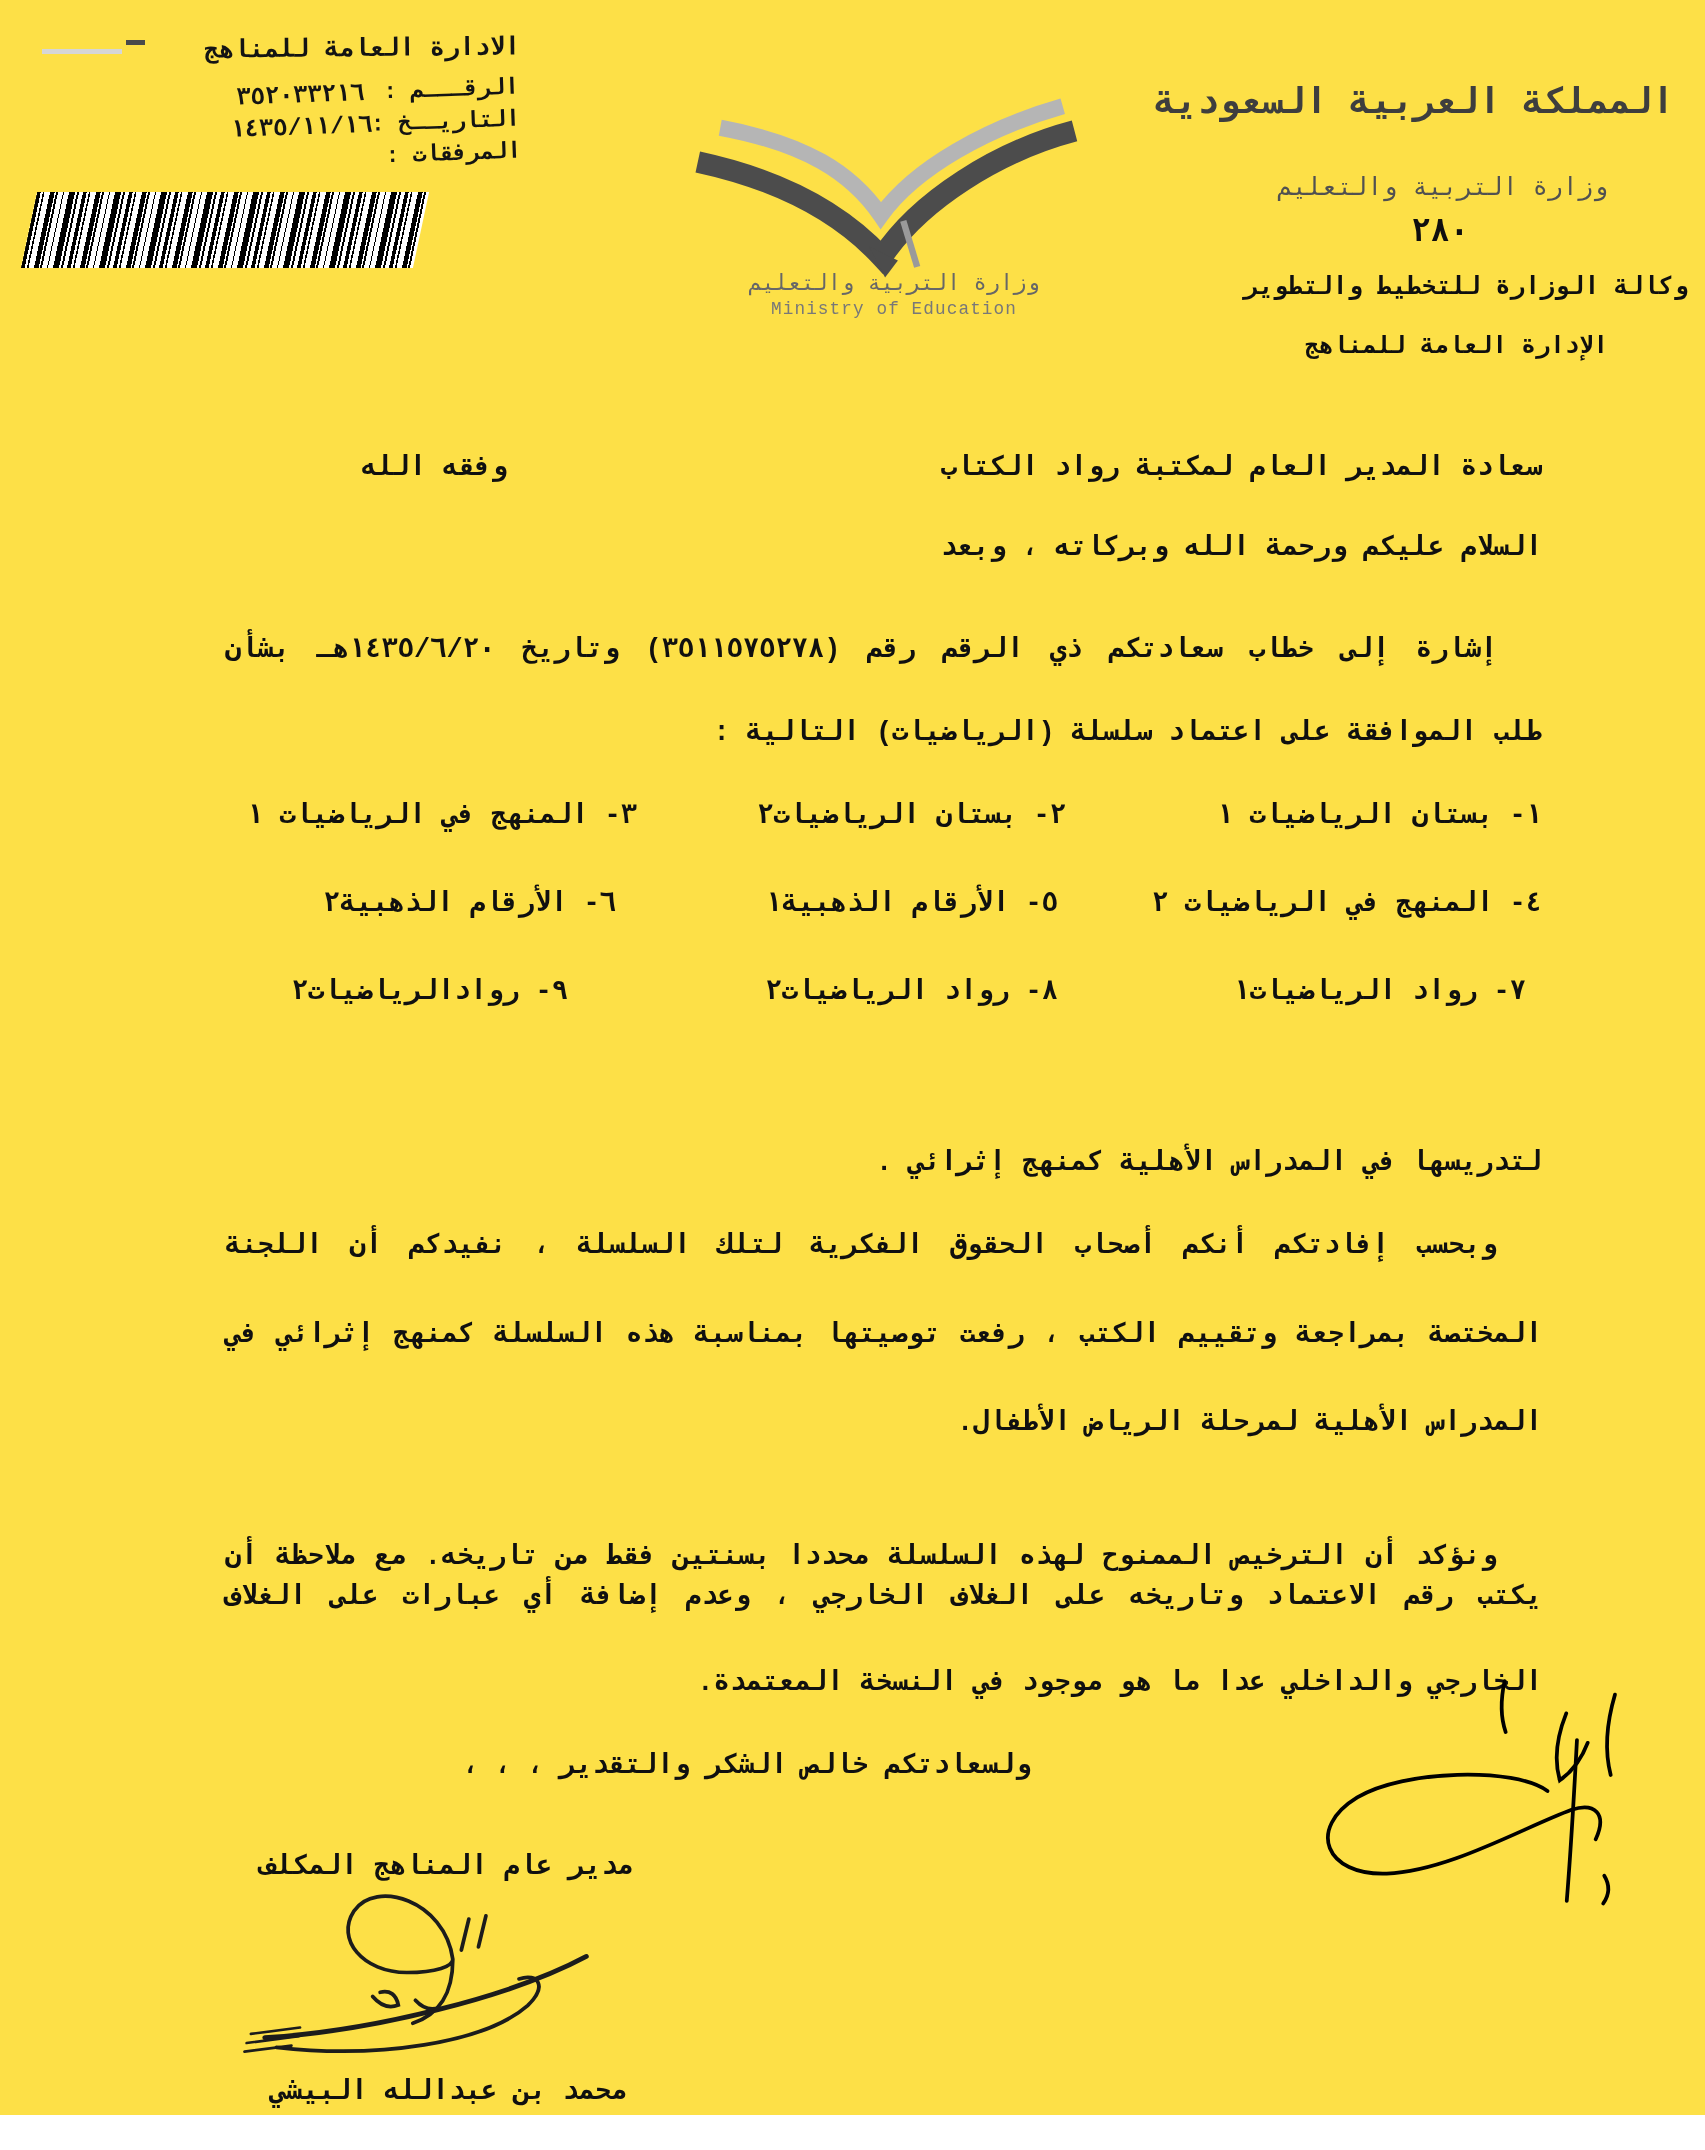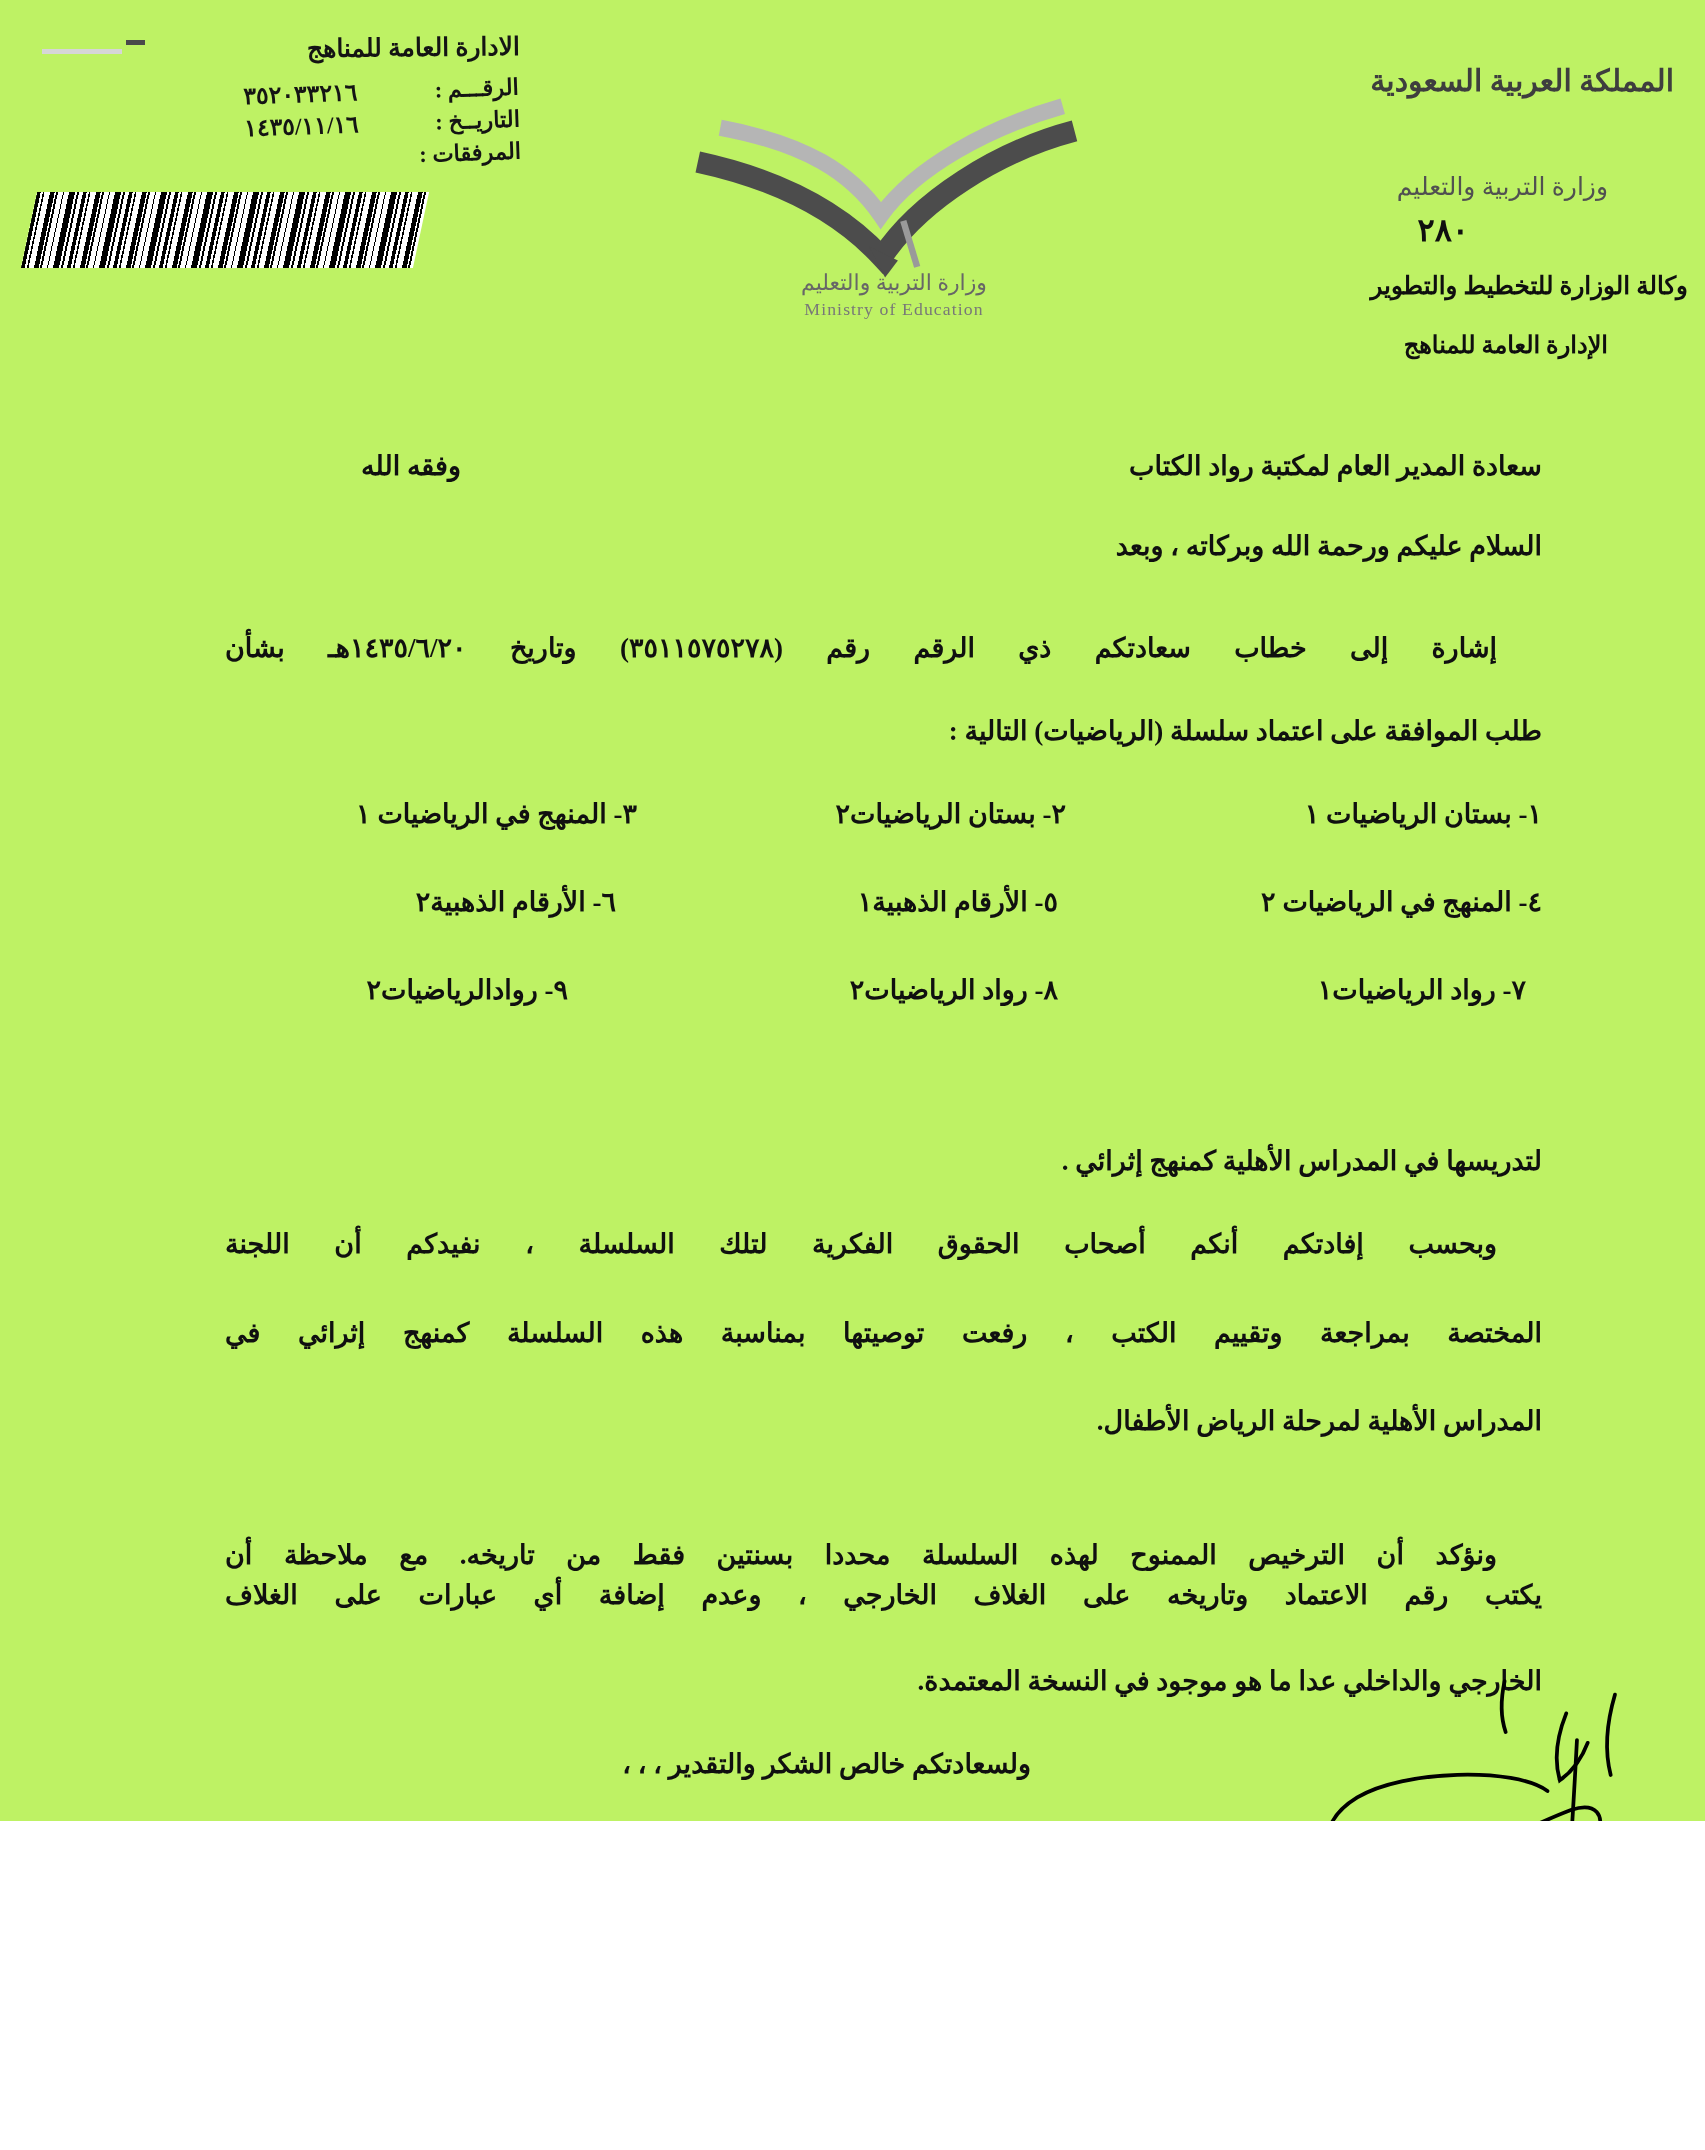--- a/index.html
+++ b/index.html
@@ -1,18 +1,18 @@
 <!DOCTYPE html>
 <html lang="ar" dir="rtl" style="font-size:8.6px"><head>
 <meta charset="utf-8">
 <style>
   html,body { margin:0; padding:0; background:#ffffff; }
   .page {
-    position:relative; width:1705px; height:1821px; background:#bef264;
-    font-family:Liberation Serif, serif; overflow:hidden; color:#111;
+    position:relative; width:1705px; height:2115px; background:#fde047;
+    font-family:Liberation Mono, monospace; overflow:hidden; color:#111;
   }
   
   .stamp { position:absolute; left:37px; top:29px; width:487px; height:161px; direction:rtl; color:#141414; font-weight:bold; }
   .stamp-title { position:absolute; right:4.3px; top:4.3px; font-size:25px; white-space:nowrap; transform:rotate(-0.6deg); }
   .stamp-fields { position:absolute; right:4.3px; top:47px; transform:rotate(-2deg); }
   .stamp-row { display:flex; direction:rtl; align-items:center; height:32px; font-size:22.5px; }
   .stamp-label { width:126px; white-space:nowrap; }
   .stamp-value { width:185px; text-align:center; font-size:23.6px; white-space:nowrap; }
   .mark-light { position:absolute; left:42px; top:49px; width:80px; height:4.8px; background:#d6d6d6; }
   .mark-dark  { position:absolute; left:126px; top:40px; width:19px; height:4.8px; background:#4a4a4a; }
@@ -21,21 +21,21 @@
     position:absolute; left:29px; top:192px; width:392px; height:76px;
     transform:skewX(-12deg);
     background:repeating-linear-gradient(90deg,
       #000 0 3.7px,  #fff 3.7px 5.9px, #000 5.9px 7.5px, #fff 7.5px 13px,
       #000 13px 17.7px, #fff 17.7px 19px, #000 19px 21px, #fff 21px 26px,
       #000 26px 27px, #fff 27px 32px, #000 32px 38px, #fff 38px 40px,
       #000 40px 42px, #fff 42px 46px);
   }
   
   .lh { position:absolute; direction:rtl; white-space:nowrap; }
-  .lh-kingdom { right:31px;  top:63px; font-size:30px; color:#3e3e3e; font-weight:bold; letter-spacing:0.5px; }
+  .lh-kingdom { right:31px;  top:80px; font-size:36px; color:#3e3e3e; font-weight:bold; letter-spacing:0.5px; }
   .lh-script  { right:97px; top:172px; font-size:25px; color:#515151; }
   .lh-num     { right:236px; top:211px; font-size:32px; color:#0f0f0f; font-weight:bold; }
   .lh-agency  { right:17px;  top:271px; font-size:24.6px; color:#0f0f0f; font-weight:bold; }
   .lh-dept    { right:97px; top:331px; font-size:24px; color:#0f0f0f; font-weight:bold; }
   
   .logo-svg { position:absolute; left:672px; top:86px; }
   .logo-ar { position:absolute; left:739px; top:270px; width:310px; text-align:center; font-size:22px; color:#676767; white-space:nowrap; }
   .logo-en { position:absolute; left:739px; top:299px; width:310px; text-align:center; font-size:17.7px; color:#787878; letter-spacing:1.1px; white-space:nowrap; }
   
   .body-text { position:absolute; left:225px; top:0; width:1317px; height:2151px; direction:rtl; font-size:27px; font-weight:bold; color:#101010; }

